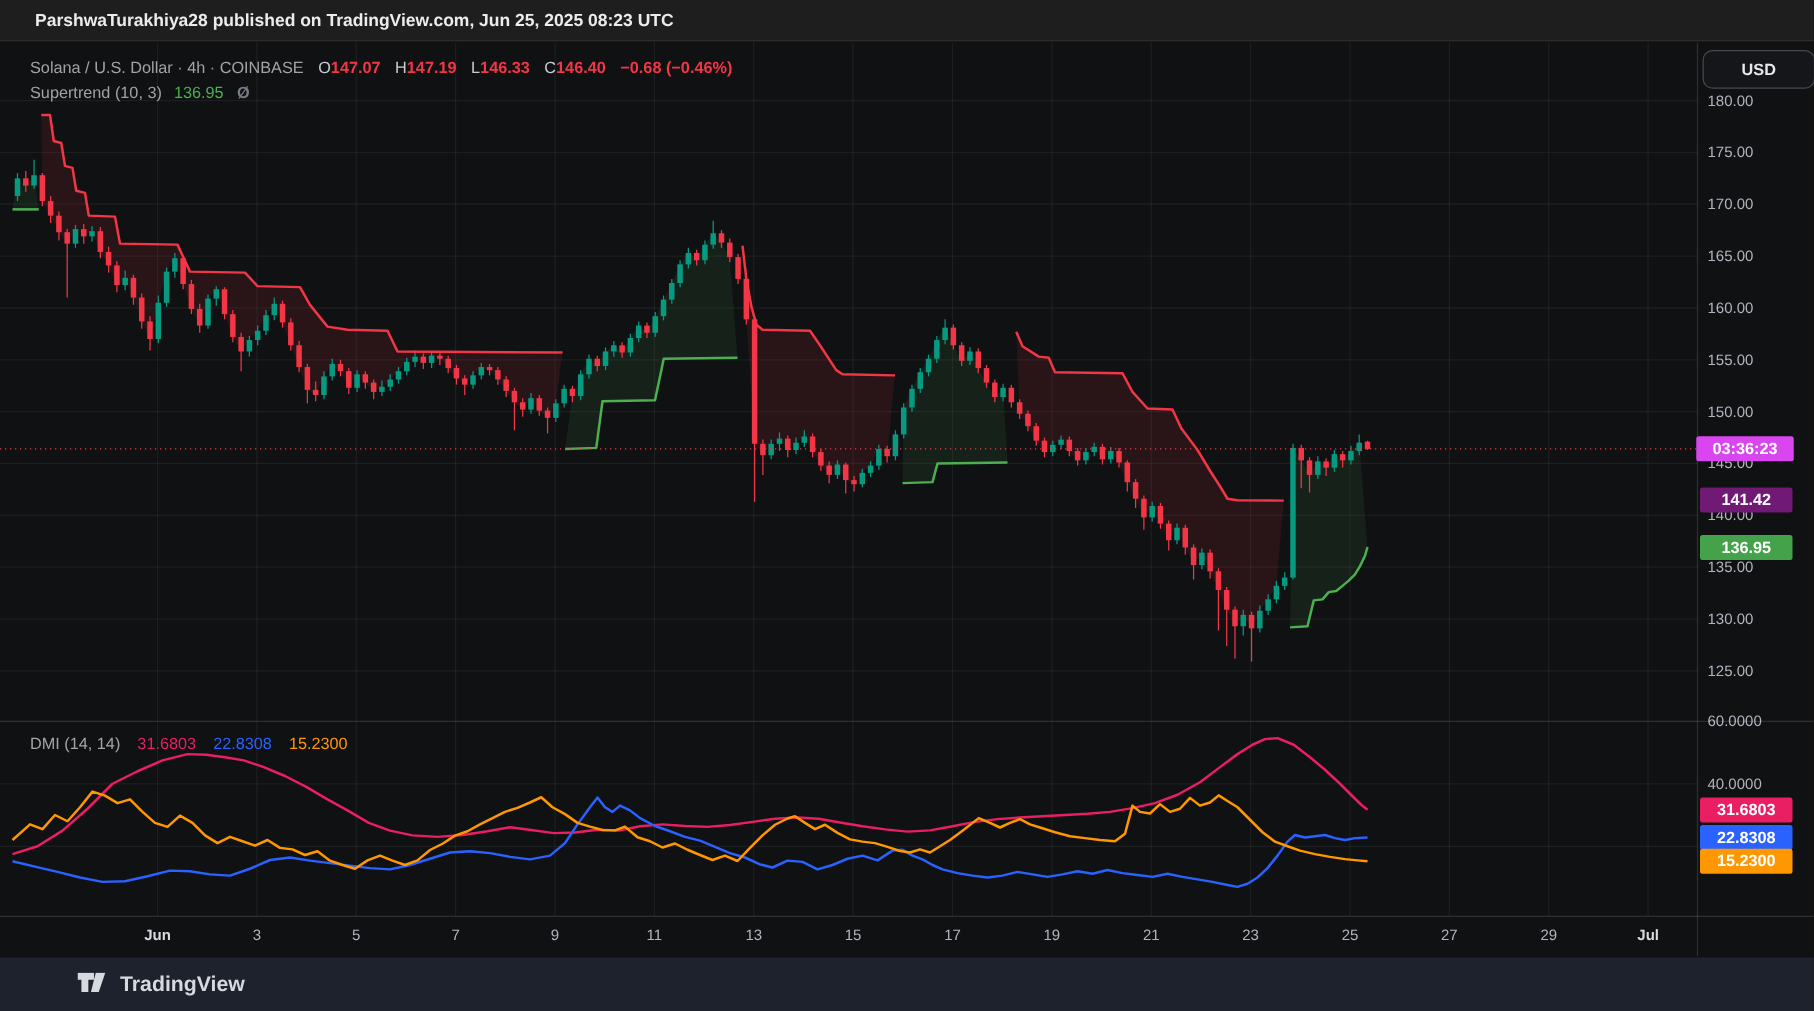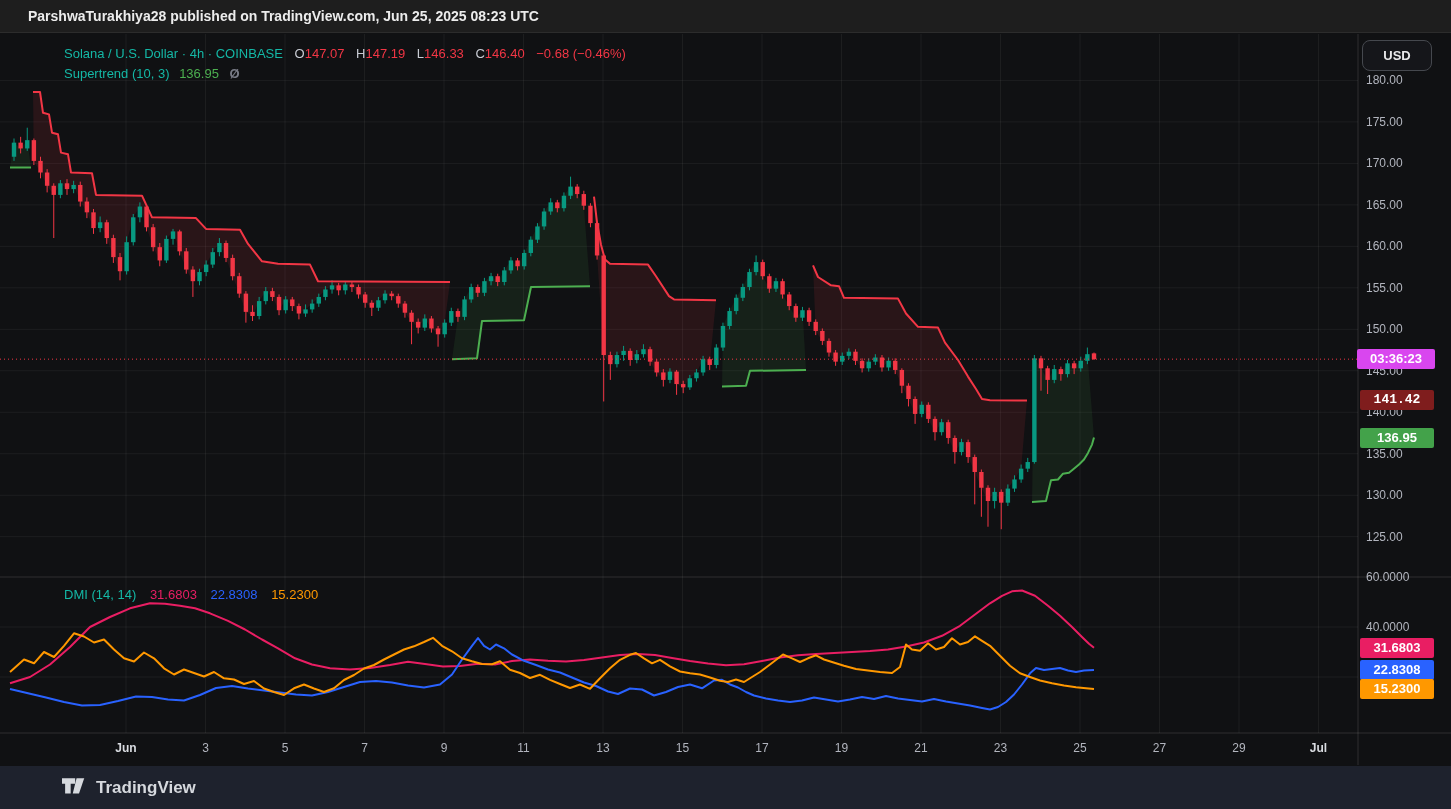--- a/index.html
+++ b/index.html
@@ -8,29 +8,29 @@
   .topbar{position:absolute;top:0;left:0;width:1451px;height:33px;background:#1e1e1e;
     border-bottom:1px solid #2c2c2c;box-sizing:border-box;display:flex;align-items:center;z-index:30;}
   .topbar span{color:#ececec;font-size:14px;font-weight:bold;padding-left:28px;}
   .chart-svg{position:absolute;top:0;left:0;z-index:1;}
   .grid{stroke:rgba(255,255,255,0.055);stroke-width:1;}
   .sep{stroke:rgba(255,255,255,0.13);stroke-width:1;}
   .plabel{fill:#b2b5be;font-size:12px;font-family:"Liberation Sans",sans-serif;}
   .tlabel{fill:#b2b5be;font-size:12px;font-family:"Liberation Sans",sans-serif;}
   .tlabel.bold{fill:#d8dbe0;font-weight:bold;}
   .legend{position:absolute;left:24px;z-index:10;font-size:13px;white-space:nowrap;}
-  .legend .t{color:#14b8a6;margin-left:40px;}
+  .legend .t{color:#a3a3a3;}
   .legend .lt{color:#c9ccd4;margin-left:8px;}
-  .legend .red{color:#f23645;}
+  .legend .red{color:#f23645;font-weight:bold;}
   .legend .green{color:#4caf50;margin-left:6px;}
   .legend .pink{color:#e91e63;margin-left:10px;}
   .legend .blue{color:#2962ff;margin-left:10px;}
   .legend .orange{color:#ff9800;margin-left:10px;}
   .legend .ghost{color:#787b86;margin-left:7px;font-weight:bold;}
-  .usd-btn{position:absolute;top:40px;left:1362px;width:70px;height:31px;background:#15161a;
+  .usd-btn{position:absolute;top:40px;left:1362px;width:90px;height:31px;background:#15161a;
     border:1px solid #45484e;border-radius:8px;color:#e8e8ea;font-size:13px;font-weight:600;
     display:flex;align-items:center;justify-content:center;z-index:20;box-sizing:border-box;cursor:pointer;}
   .badge{position:absolute;left:1360px;width:74px;height:20px;border-radius:2px;color:#fff;
     font-size:13px;font-weight:bold;text-align:center;line-height:20px;z-index:15;}
   .footer{position:absolute;top:766px;left:0;width:1451px;height:43px;background:#1e222d;
     display:flex;align-items:center;z-index:30;padding-left:36px;}
   .footer .logo{margin-left:26px;}
   .footer .brand{color:#d6d9de;font-size:17px;font-weight:600;margin-left:9px;}
 </style>
 </head>
@@ -488,21 +488,21 @@
     <span class="t">DMI (14, 14)</span>
     <span class="pink">31.6803</span>
     <span class="blue">22.8308</span>
     <span class="orange">15.2300</span>
   </div>
 
   <div class="usd-btn">USD</div>
 
   <div>
       <div class="badge" style="background: #d946ef; top: 349px; left: 1357px; width: 78px;">03:36:23</div>
-      <div class="badge" style="background: #7f1d1d; top: 390px; font-family: Liberation Mono, monospace;">141.42</div>
+      <div class="badge" style="background: #701a75; top: 390px;">141.42</div>
       <div class="badge" style="background: rgb(67, 162, 74); top: 428px;">136.95</div>
       <div class="badge" style="background: rgb(233, 30, 99); top: 638px;">31.6803</div>
       <div class="badge" style="background: rgb(41, 98, 255); top: 660px;">22.8308</div>
       <div class="badge" style="background: rgb(255, 152, 0); top: 679px;">15.2300</div>
     </div>
 
   <div class="footer">
     <svg class="logo" width="25" height="20" viewBox="0 0 36 28">
       <g fill="#d6d9de">
         <path d="M0 0 H19 V8 H12.5 V22 H4.5 V8 H0 Z"></path>

